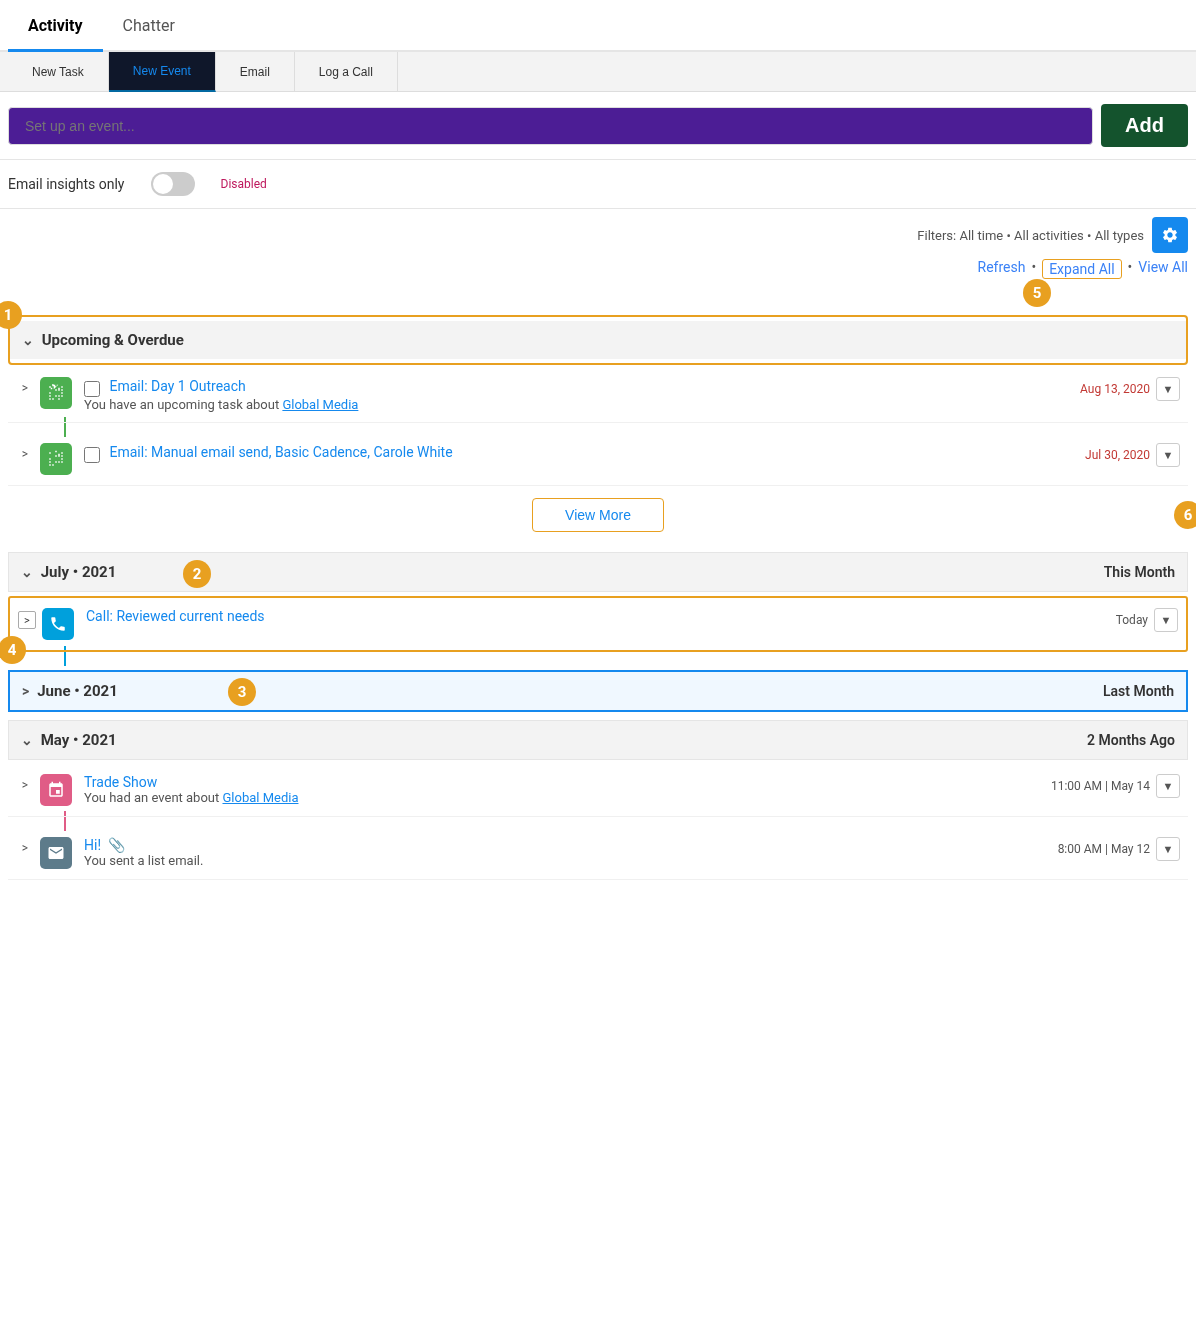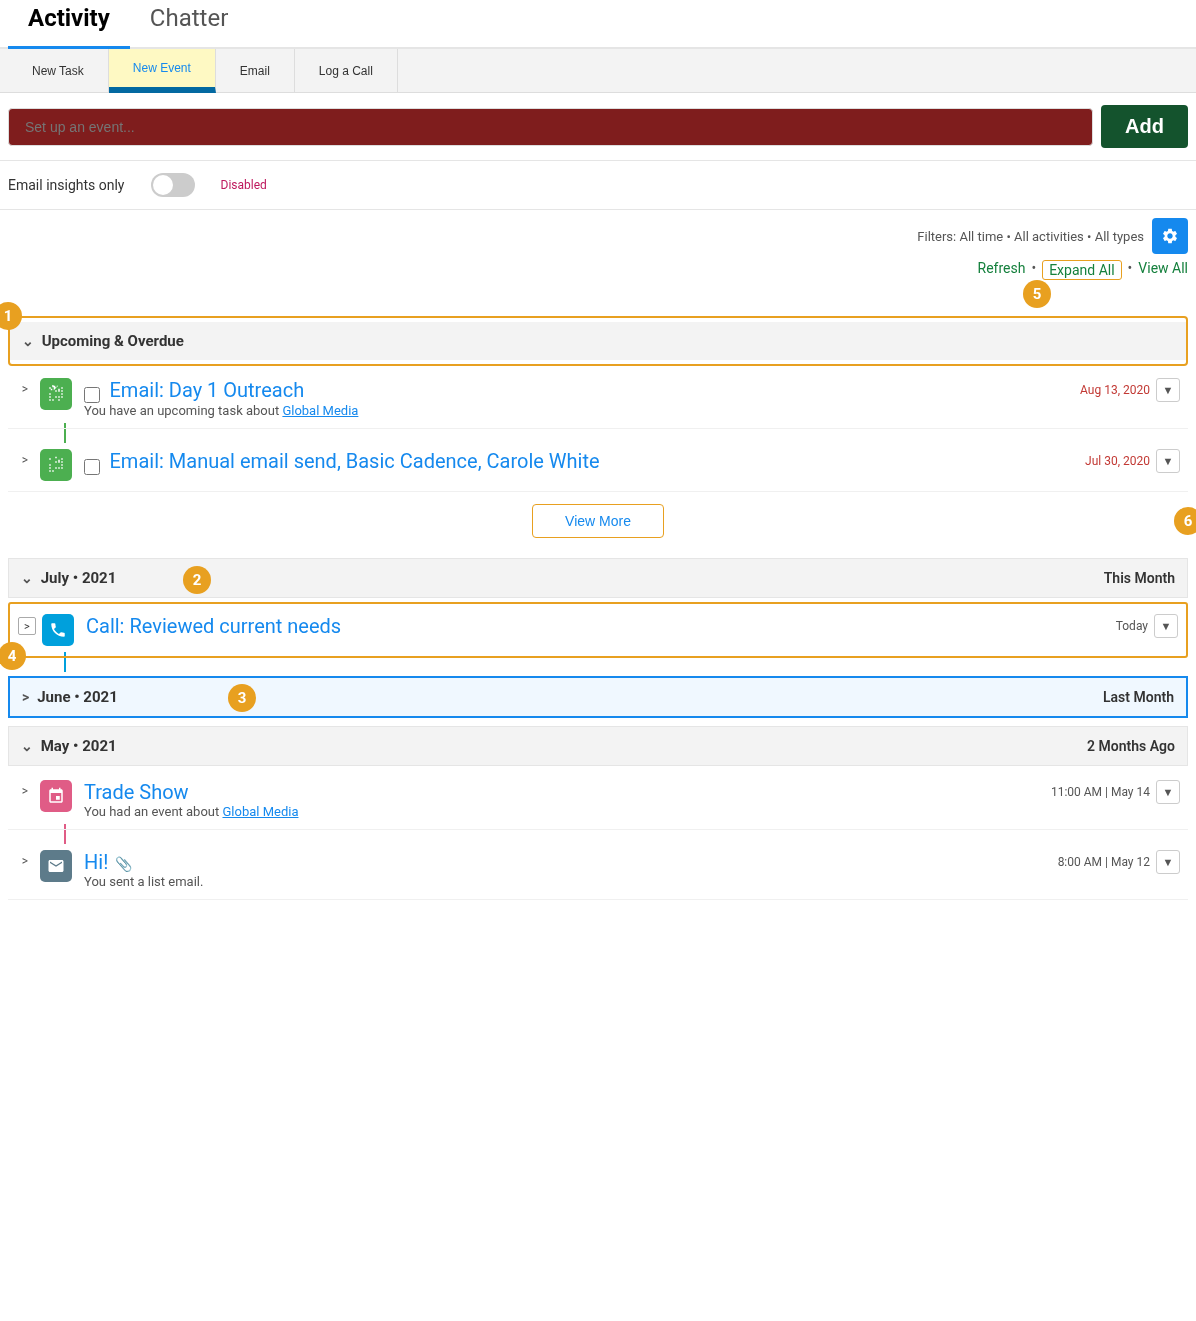--- a/index.html
+++ b/index.html
@@ -14,22 +14,22 @@
 
     
     .tab-bar {
       display: flex;
       align-items: flex-end;
       padding: 0 8px;
       border-bottom: 2px solid #e5e5e5;
       background: #fff;
     }
     .tab {
-      padding: 4px 20px 14px;
-      font-size: 24px;
+      padding: 16px 20px 14px;
+      font-size: 16px;
       cursor: pointer;
       color: #555;
       border-bottom: 3px solid transparent;
       margin-bottom: -2px;
     }
     .tab.active {
       font-weight: 700;
       color: #000;
       border-bottom: 3px solid #1589ee;
     }
@@ -44,43 +44,43 @@
     .action-tab {
       padding: 12px 24px;
       cursor: pointer;
       font-size: 12px;
       color: #333;
       background: #f3f3f3;
       border: none;
       border-right: 1px solid #ddd;
     }
     .action-tab.active {
-      background: #fef9c3;
+      background: #0f172a;
       color: #1589ee;
-      border-bottom: 6px solid #0369a1;
+      border-bottom: 2px solid #0369a1;
       margin-bottom: -1px;
     }
 
     
     .search-row {
       display: flex;
       align-items: center;
       padding: 12px 8px;
       gap: 8px;
       border-bottom: 1px solid #e5e5e5;
     }
     .search-input {
       flex: 1;
       padding: 10px 16px;
       border: 1px solid #ddd;
       border-radius: 4px;
       font-size: 14px;
       color: #999;
       outline: none;
-      background: #7f1d1d;
+      background: #4c1d95;
     }
     .add-btn {
       background: #14532d;
       color: #fff;
       border: none;
       border-radius: 4px;
       padding: 10px 24px;
       font-size: 20px;
       font-weight: 600;
       cursor: pointer;
@@ -150,21 +150,21 @@
     
     .actions-row {
       display: flex;
       justify-content: flex-end;
       padding: 2px 8px 8px;
       gap: 4px;
       font-size: 14px;
       color: #1589ee;
     }
     .actions-row a {
-      color: #15803d;
+      color: #3b82f6;
       cursor: pointer;
       text-decoration: none;
     }
     .actions-row .expand-all {
       border: 1.5px solid #e8a020;
       border-radius: 3px;
       padding: 1px 6px;
     }
     .actions-row .dot {
       color: #555;
@@ -253,21 +253,21 @@
     .icon-task { background: #4caf50; color: #fff; }
     .icon-call { background: #00a0dc; color: #fff; }
     .icon-event { background: #e05c86; color: #fff; }
     .icon-email { background: #6c757d; color: #fff; }
     .item-content {
       flex: 1;
       padding-left: 6px;
     }
     .item-title {
       color: #1589ee;
-      font-size: 20px;
+      font-size: 14px;
       cursor: pointer;
       text-decoration: none;
     }
     .item-desc {
       font-size: 13px;
       color: #555;
       margin-top: 0;
     }
     .item-link {
       color: #1589ee;

